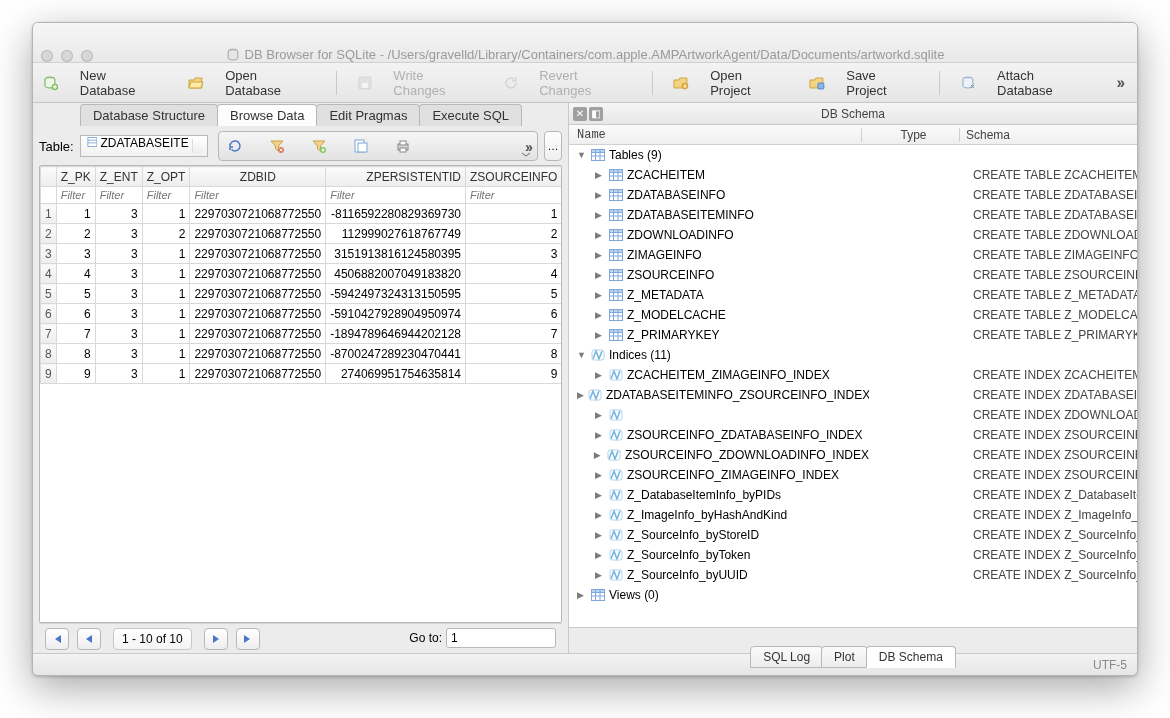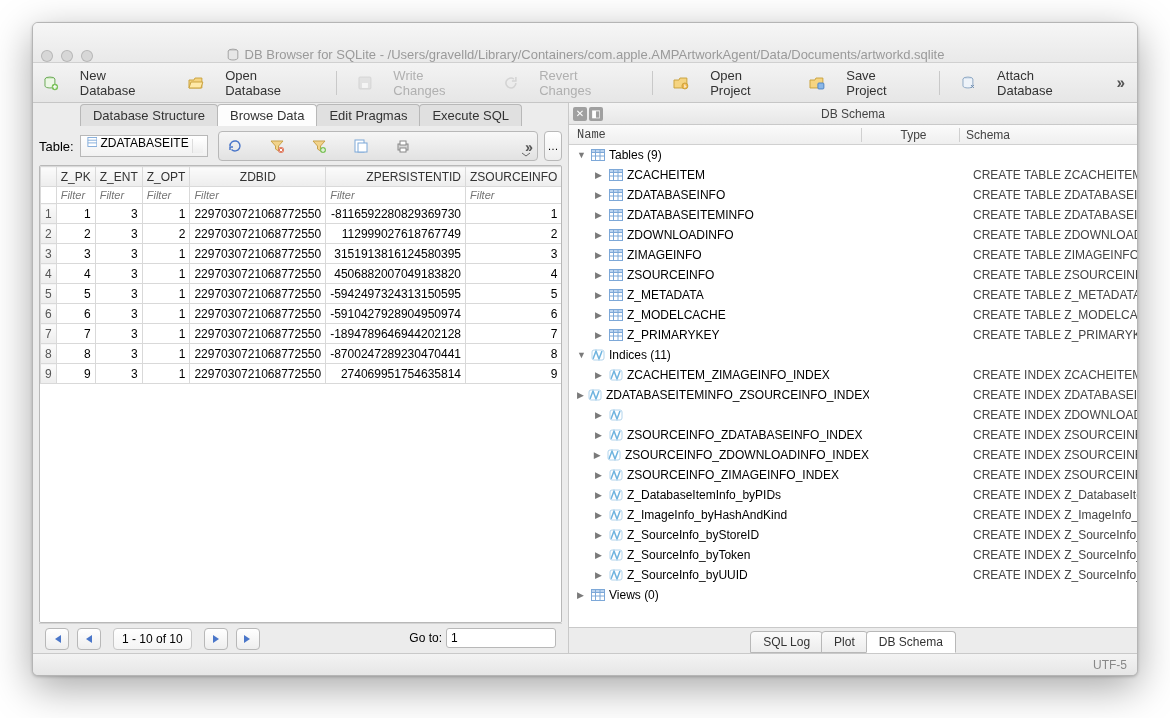--- a/index.html
+++ b/index.html
@@ -74,21 +74,21 @@
 .tree-row { display: flex; align-items: center; height: 20px; padding-left: 8px; white-space: nowrap; }
 .disclosure { width: 10px; color: #7a7a7a; font-size: 9px; display: inline-block; }
 .tree-indent { display: inline-block; }
 .tree-icon { width: 14px; height: 12px; margin: 0 4px; display: inline-flex; align-items:center; justify-content:center;}
 .tree-name { flex: 0 0 auto; }
 .tree-row .c1wrap { flex: 0 0 292px; display: flex; align-items: center; overflow: hidden; }
 .tree-row .c2 { flex: 0 0 98px; padding-left: 6px; color: #555; }
 .tree-row .c3 { flex: 1; padding-left: 6px; color: #444; overflow: hidden; text-overflow: clip; }
 
 .right-tabs { height: 26px; background: #ececec; border-top: 1px solid #c9c9c9; display: flex; align-items: center; justify-content: center; }
-.rtab { font-size: 12px; padding: 3px 12px; border: 1px solid #b8b8b8; background: linear-gradient(#fbfbfb,#ececec); border-radius: 4px 4px 0 0; margin: 0 -1px; position: relative; top: 1px; color:#333;}
+.rtab { font-size: 12px; padding: 3px 12px; border: 1px solid #b8b8b8; background: linear-gradient(#fbfbfb,#ececec); border-radius: 4px 4px 0 0; margin: 0 -1px; position: relative; top: 16px; color:#333;}
 .rtab.active { background: #fff; border-bottom-color: #fff; }
 
 .statusbar { height: 22px; background: linear-gradient(#f3f3f3,#e6e6e6); border-top: 1px solid #c9c9c9; display: flex; align-items: center; justify-content: flex-end; padding: 0 10px; font-size: 12px; color: #888; }
 
 svg { display: block; }
 </style>
 </head>
 <body>
 
 <div class="window">

